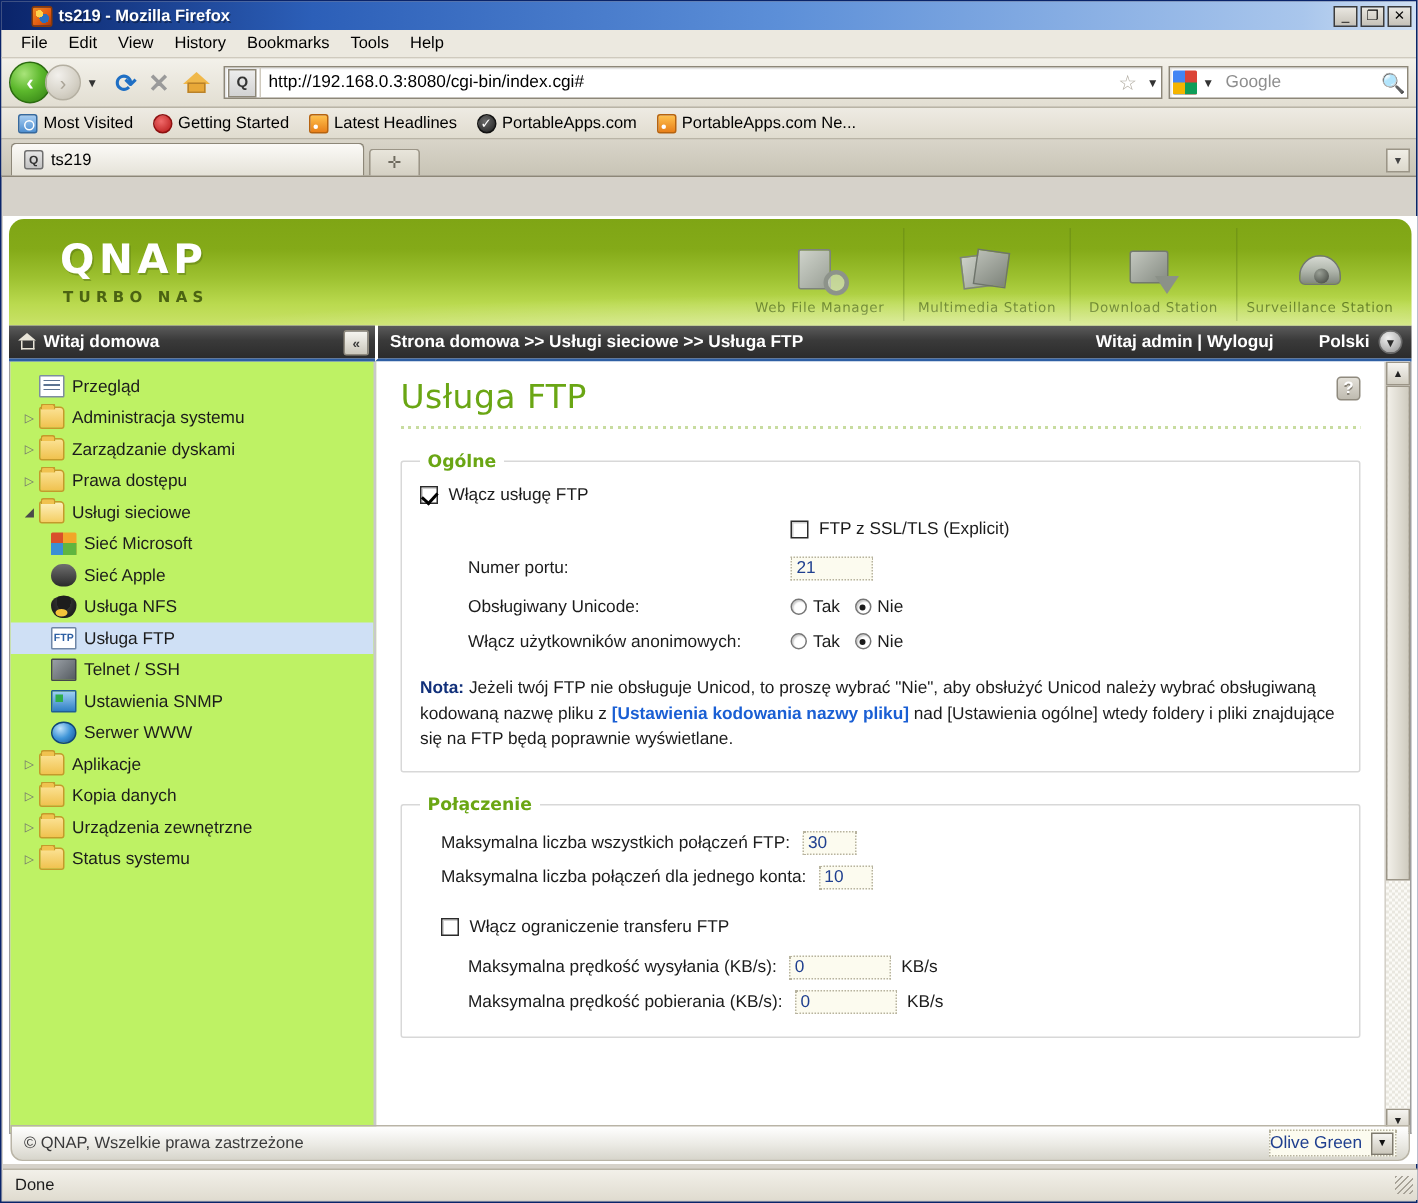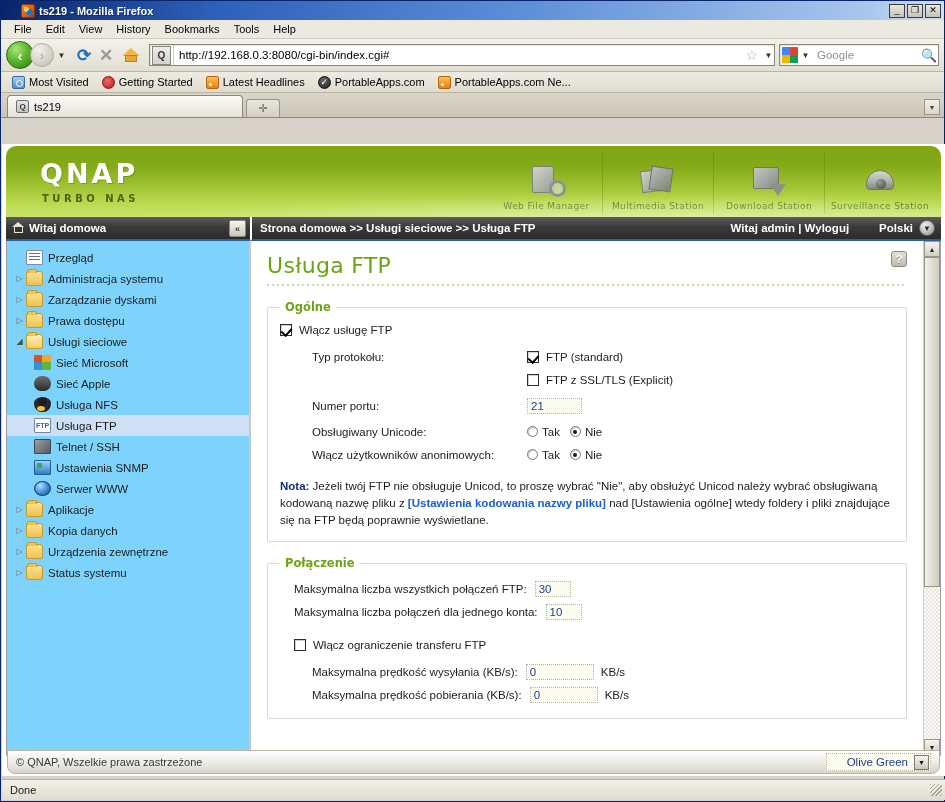--- a/index.html
+++ b/index.html
@@ -316,21 +316,21 @@
 
   
   #body {
     display:flex; margin: 0 4px; height: 515px;
     border-left: 1px solid #9e9e9e; border-right: 1px solid #9e9e9e;
     border-bottom: 1px solid #9e9e9e;
     background: #fff;
   }
   #sidebar {
     width: 244px; flex:0 0 244px;
-    background: #7dd3fc;
+    background: #bef264;
     border-right: 2px solid #c9c9c9;
     padding-top: 6px;
     overflow: hidden;
   }
   .tree-item {
     height: 21px; display:flex; align-items:center;
     font-size: 11.5px; color: #1c1c1c;
     padding-left: 6px;
     white-space: nowrap;
   }
@@ -472,21 +472,21 @@
     height: 24px;
     background: linear-gradient(to bottom,#ffffff 0%, #ebeae4 55%, #d7d5cc 100%);
     border: 1px solid #b9b4a6;
     border-radius: 0 0 8px 8px;
     display:flex; align-items:center; padding: 0 8px;
   }
   #copyright { font-size: 11px; color: #3a3a3a; }
   #theme-select {
     margin-left:auto; display:flex; align-items:center;
     height: 18px; background: #fcfbef; border: 1px dotted #b7b39f;
-    padding-left: 20px;
+    padding-left: 0;
     justify-content: flex-end;
   }
   #theme-select .val { font-size:11.5px; color:#1f3f8f; margin-right: 6px; white-space:nowrap;}
   #theme-select .ar {
     width:15px;height:15px;margin-right:1px;
     background: linear-gradient(to bottom,#f6f5f1,#cbc7bb);
     border:1px solid #7e7a6e;
     display:flex;align-items:center;justify-content:center;font-size:7px;color:#111;
   }
 
@@ -730,25 +730,20 @@
           <div class="dotted-rule"></div>
 
           <fieldset class="grp">
             <legend>Ogólne</legend>
 
             <div class="row">
               <span class="cb on"></span>
               <span class="lbl">Włącz usługę FTP</span>
             </div>
 
-            <div class="row indent2" style="margin-top:4px;">
-              <span class="lbl col-lbl">Typ protokołu:</span>
-              <span class="cb on"></span>
-              <span class="lbl">FTP (standard)</span>
-            </div>
 
             <div class="row indent2">
               <span class="lbl col-lbl"></span>
               <span class="cb"></span>
               <span class="lbl">FTP z SSL/TLS (Explicit)</span>
             </div>
 
             <div class="row indent2" style="margin-top:3px;">
               <span class="lbl col-lbl">Numer portu:</span>
               <span class="txt w55">21</span>

